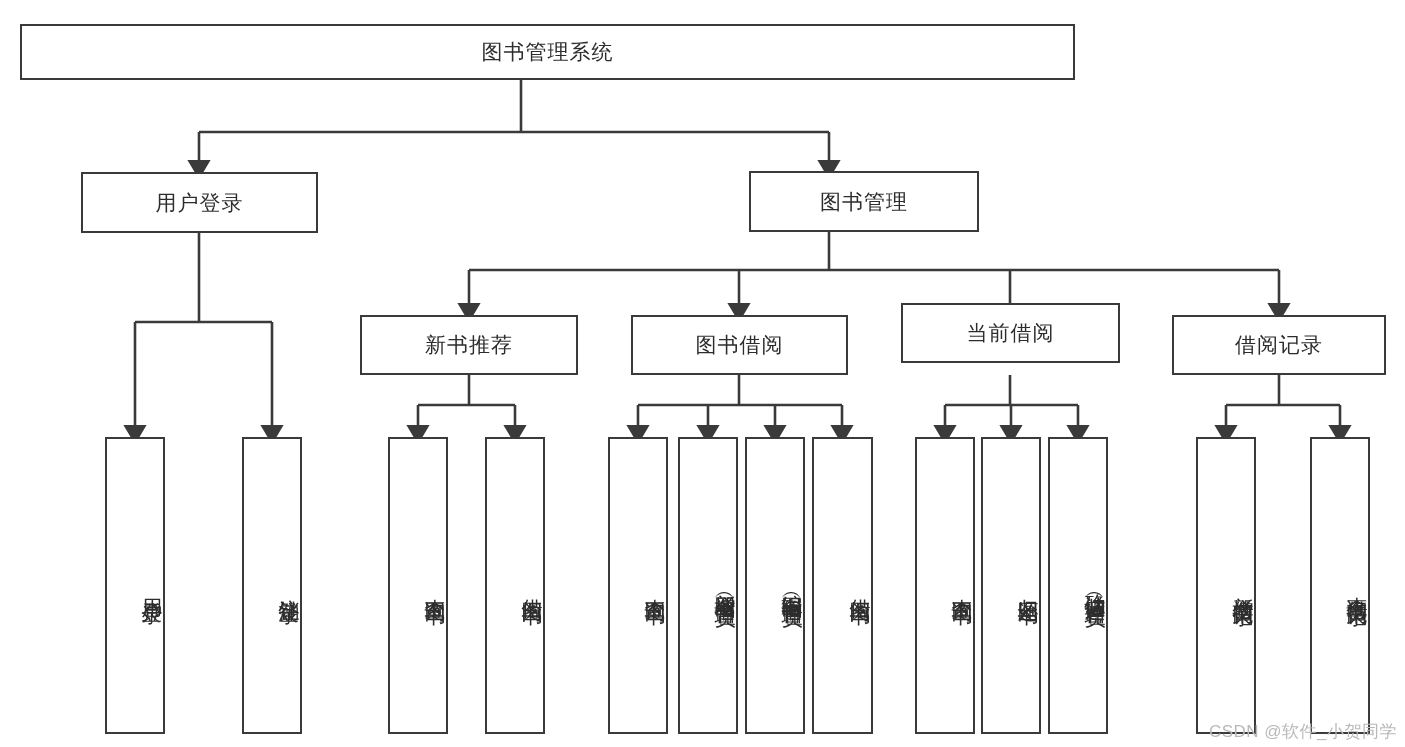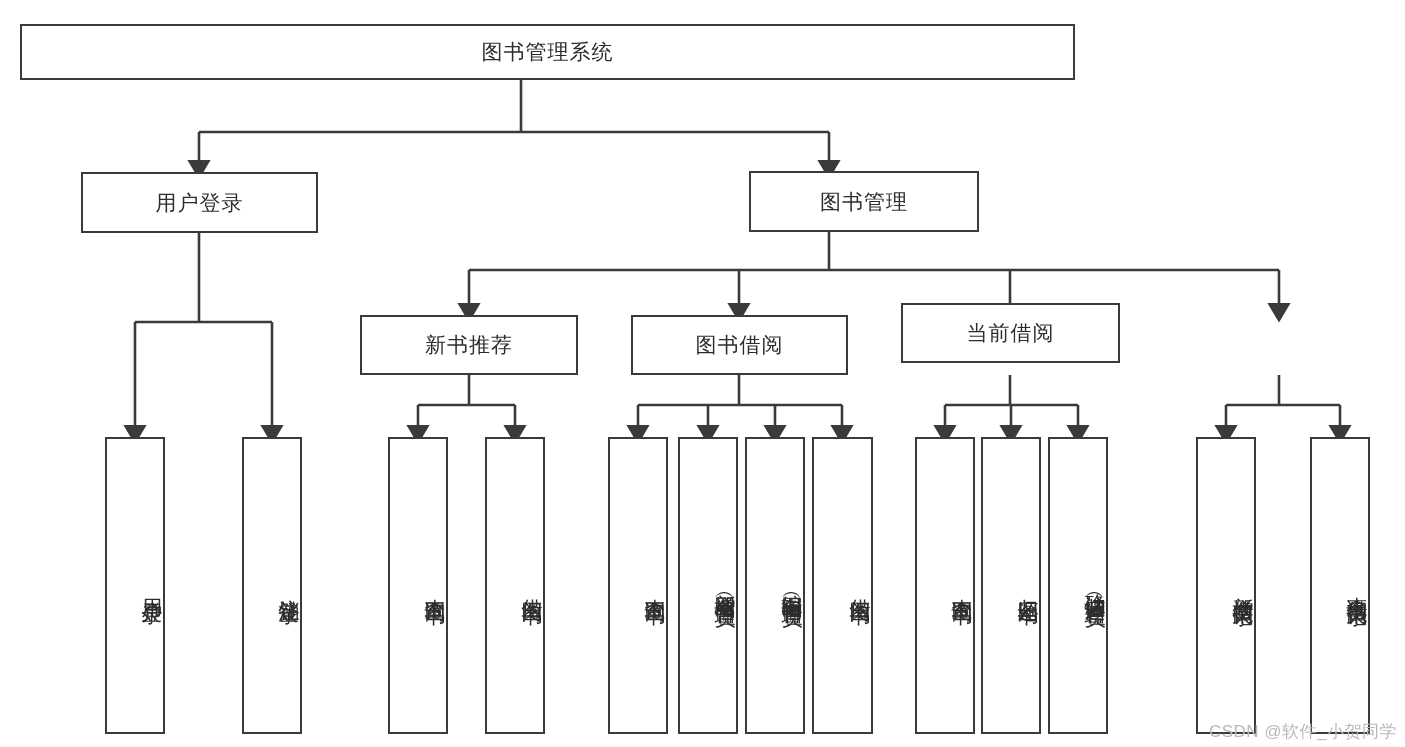--- a/index.html
+++ b/index.html
@@ -73,20 +73,21 @@
   </svg>
 
   <div class="node h" style="left: 20px; top: 12px; width: 1055px; height: 56px; margin-top: 12px;">图书管理系统</div>
 
   <div class="node h" style="left: 81px; top: 172px; width: 237px; height: 61px;">用户登录</div>
   <div class="node h" style="left: 711px; top: 171px; width: 230px; height: 61px; margin-left: 38px;">图书管理</div>
 
   <div class="node h" style="left: 360px; top: 315px; width: 218px; height: 60px;">新书推荐</div>
   <div class="node h" style="left: 631px; top: 315px; width: 217px; height: 60px;">图书借阅</div>
   <div class="node h" style="left: 901px; top: 303px; width: 219px; height: 60px;">当前借阅</div>
+  <div class="node h" style="left: 1172px; top: 315px; width: 214px; height: 60px;">借阅记录</div>
 
   <div class="node v" style="left: 105px; top: 437px; width: 60px; height: 297px;">用户登录</div>
   <div class="node v" style="left: 242px; top: 437px; width: 60px; height: 297px;">注销登录</div>
   <div class="node v" style="left: 388px; top: 437px; width: 60px; height: 297px;">查询图书</div>
   <div class="node v" style="left: 485px; top: 437px; width: 60px; height: 297px;">借阅图书</div>
   <div class="node v" style="left: 608px; top: 437px; width: 60px; height: 297px;">查询图书</div>
   <div class="node v" style="left: 678px; top: 437px; width: 60px; height: 297px;">新增图书（管理员）</div>
   <div class="node v" style="left: 745px; top: 437px; width: 60px; height: 297px;">编辑图书（管理员）</div>
   <div class="node v" style="left: 812px; top: 437px; width: 61px; height: 297px;">借阅图书</div>
   <div class="node v" style="left: 915px; top: 437px; width: 60px; height: 297px;">查询图书</div>

